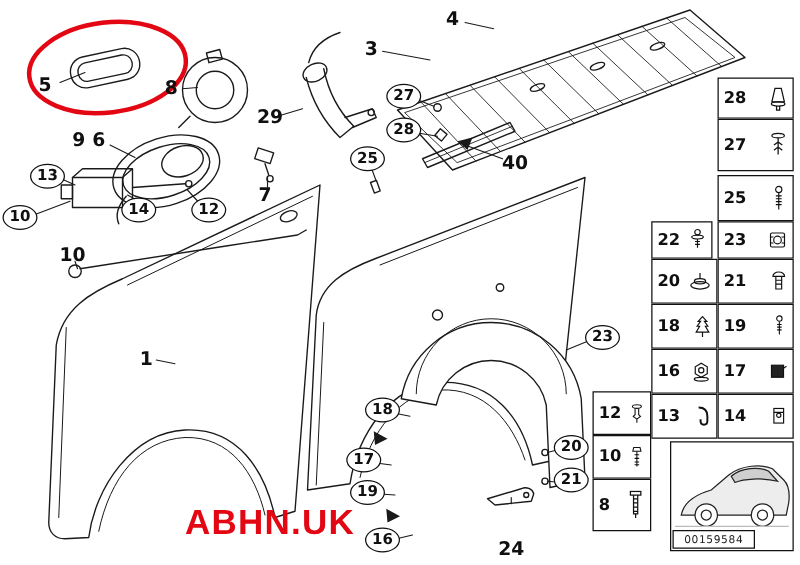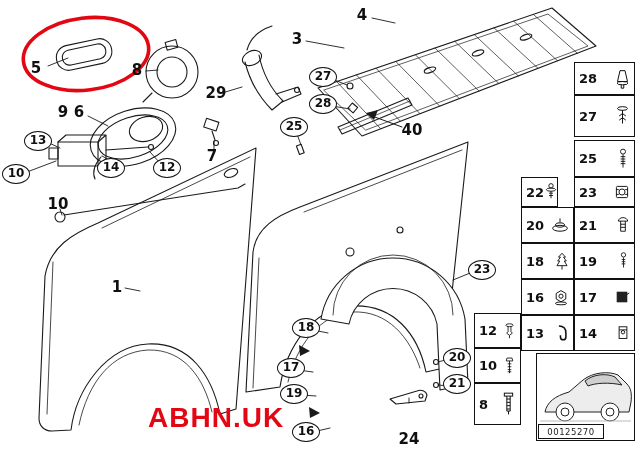--- a/index.html
+++ b/index.html
@@ -186,21 +186,21 @@
       </div>
       <div class="cell" style="left: 574px; top: 140px; width: 61px; height: 37px;">
         <span class="num">25</span>
         <span class="ic">
           <svg width="14" height="26" viewBox="0 0 18 28" fill="none" stroke="#111" stroke-width="1.2">
             <circle cx="9" cy="4.5" r="3.2"></circle>
             <path d="M9,8 v17 M6,11 h6 M6,14 h6 M6,17 h6 M6,20 h6"></path>
           </svg>
         </span>
       </div>
-      <div class="cell" style="left: 521px; top: 177px; width: 37px; height: 30px;">
+      <div class="cell" style="left: 521px; top: 177px; width: 49px; height: 30px;">
         <span class="num">22</span>
         <span class="ic">
           <svg width="14" height="22" viewBox="0 0 18 24" fill="none" stroke="#111" stroke-width="1.2">
             <circle cx="9" cy="4" r="2.8"></circle>
             <ellipse cx="9" cy="9" rx="6" ry="2"></ellipse>
             <path d="M9,11 v9 M6.5,13.5 h5 M6.5,16.5 h5"></path>
           </svg>
         </span>
       </div>
       <div class="cell" style="left: 574px; top: 177px; width: 61px; height: 30px;">
@@ -322,17 +322,17 @@
   <div class="car-box" id="car-box" style="left: 536px; top: 353px; width: 99px; height: 88px;">
     <svg width="97" height="86" viewBox="0 0 97 86">
       <path d="M8,58 C10,48 18,42 32,38 L46,26 C56,18 72,17 81,21 L90,30 C94,34 95,40 94,48 L92,58 Z" fill="#ededed" stroke="#222"></path>
       <path d="M48,27 C56,20 70,19 78,23 L85,31 C72,28 58,29 51,32 Z" fill="#cfcfcf" stroke="#222"></path>
       <circle cx="28" cy="58" r="9" fill="#fff" stroke="#222"></circle>
         <circle cx="28" cy="58" r="4" fill="none" stroke="#222"></circle>
       <circle cx="73" cy="58" r="9" fill="#fff" stroke="#222"></circle>
         <circle cx="73" cy="58" r="4" fill="none" stroke="#222"></circle>
       <path d="M3,67 L94,67" stroke="#bbb"></path>
     </svg>
-    <div class="plate">00125270</div>
+    <div class="plate">00159584</div>
   </div>
 
   <div class="watermark" style="color: rgb(227, 6, 19);">ABHN.UK</div>
 </div>
 
 </body></html>

